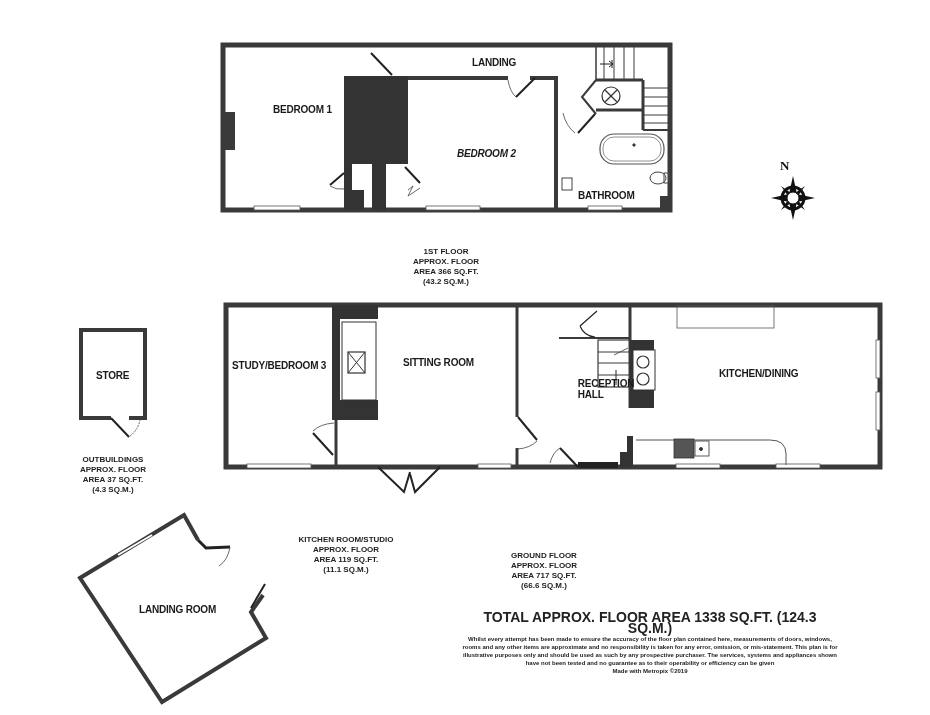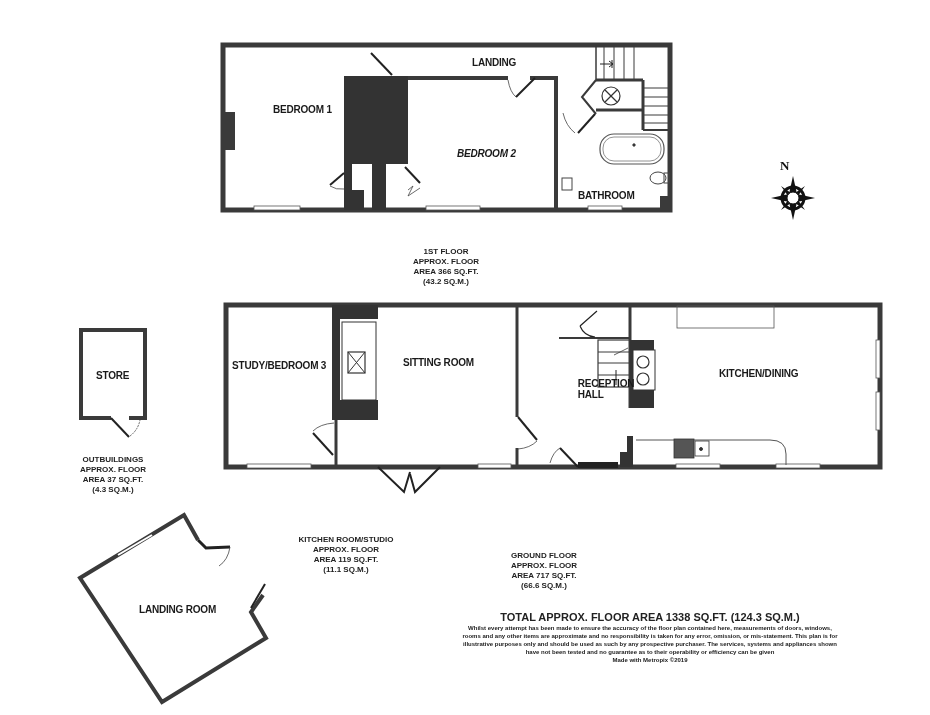--- a/index.html
+++ b/index.html
@@ -3,21 +3,21 @@
   <meta charset="utf-8">
   <style>
     html, body { margin: 0; padding: 0; background: #ffffff; }
     body { width: 930px; height: 715px; position: relative; overflow: hidden; font-family: "Liberation Sans", sans-serif; }
     svg.plan { position: absolute; left: 0; top: 0; }
     .lbl { position: absolute; font-family: "Liberation Sans", sans-serif; font-weight: bold; color: #1a1a1a; font-size: 10px; letter-spacing: -0.2px; white-space: nowrap; }
     .center { text-align: center; transform: translateX(-50%); }
     .area { position: absolute; text-align: center; transform: translateX(-50%); font-size: 8px; line-height: 10px; font-weight: bold; color: #222; }
     .area div { white-space: nowrap; }
     .disclaimer { position: absolute; left: 460px; top: 612px; width: 380px; text-align: center; font-size: 6px; line-height: 8px; color: #222; font-weight: bold; }
-    .disclaimer .total { font-size: 11px; line-height: 11px; margin-bottom: 1px; }
+    .disclaimer .total { font-size: 14px; line-height: 11px; margin-bottom: 1px; }
     .compass-n { position: absolute; left: 780px; top: 158px; font-family: "Liberation Serif", serif; font-weight: bold; font-size: 13px; color: #111; }
   </style>
 </head>
 <body>
 
 <svg class="plan" width="930" height="715" viewBox="0 0 930 715">
 
   <g fill="none" stroke="#3a3a3a">
 
     <rect x="223" y="45" width="447" height="165" stroke-width="5"></rect>

